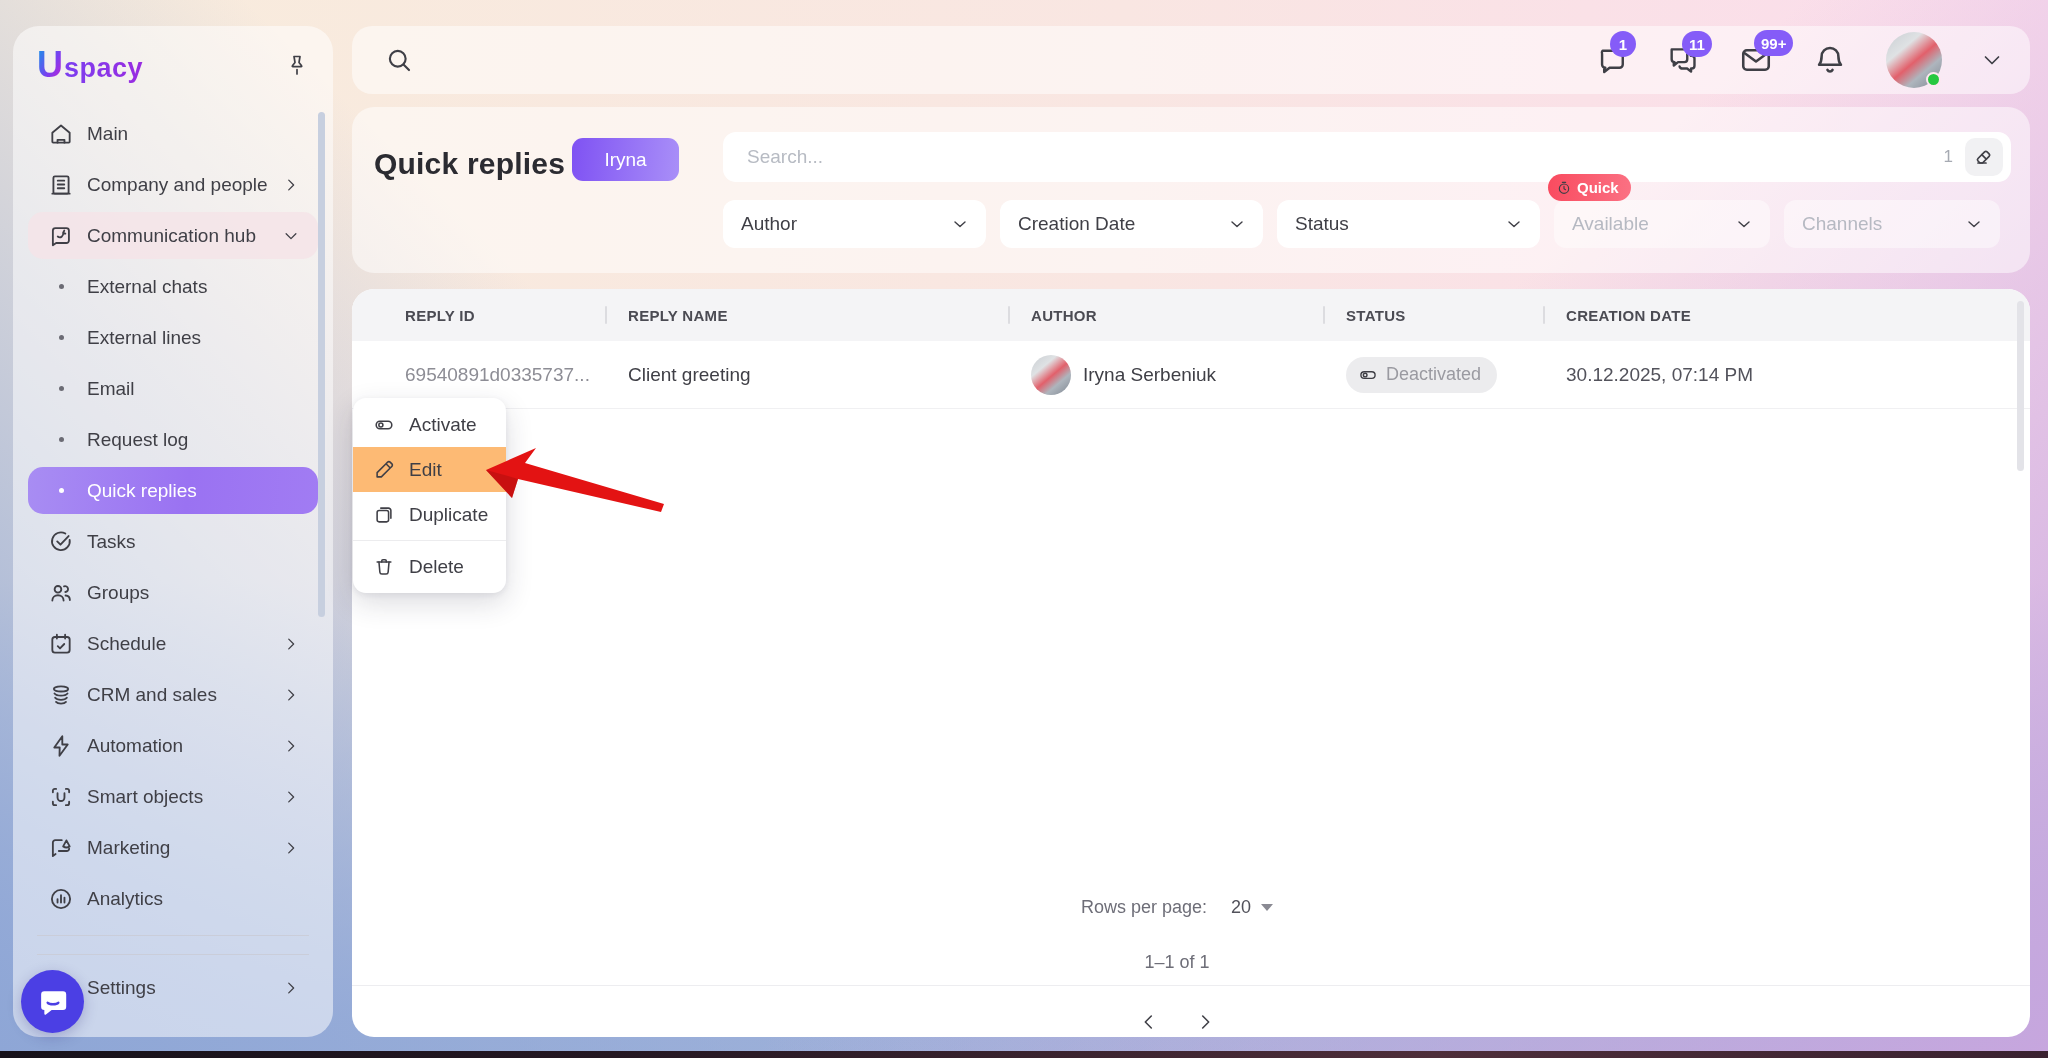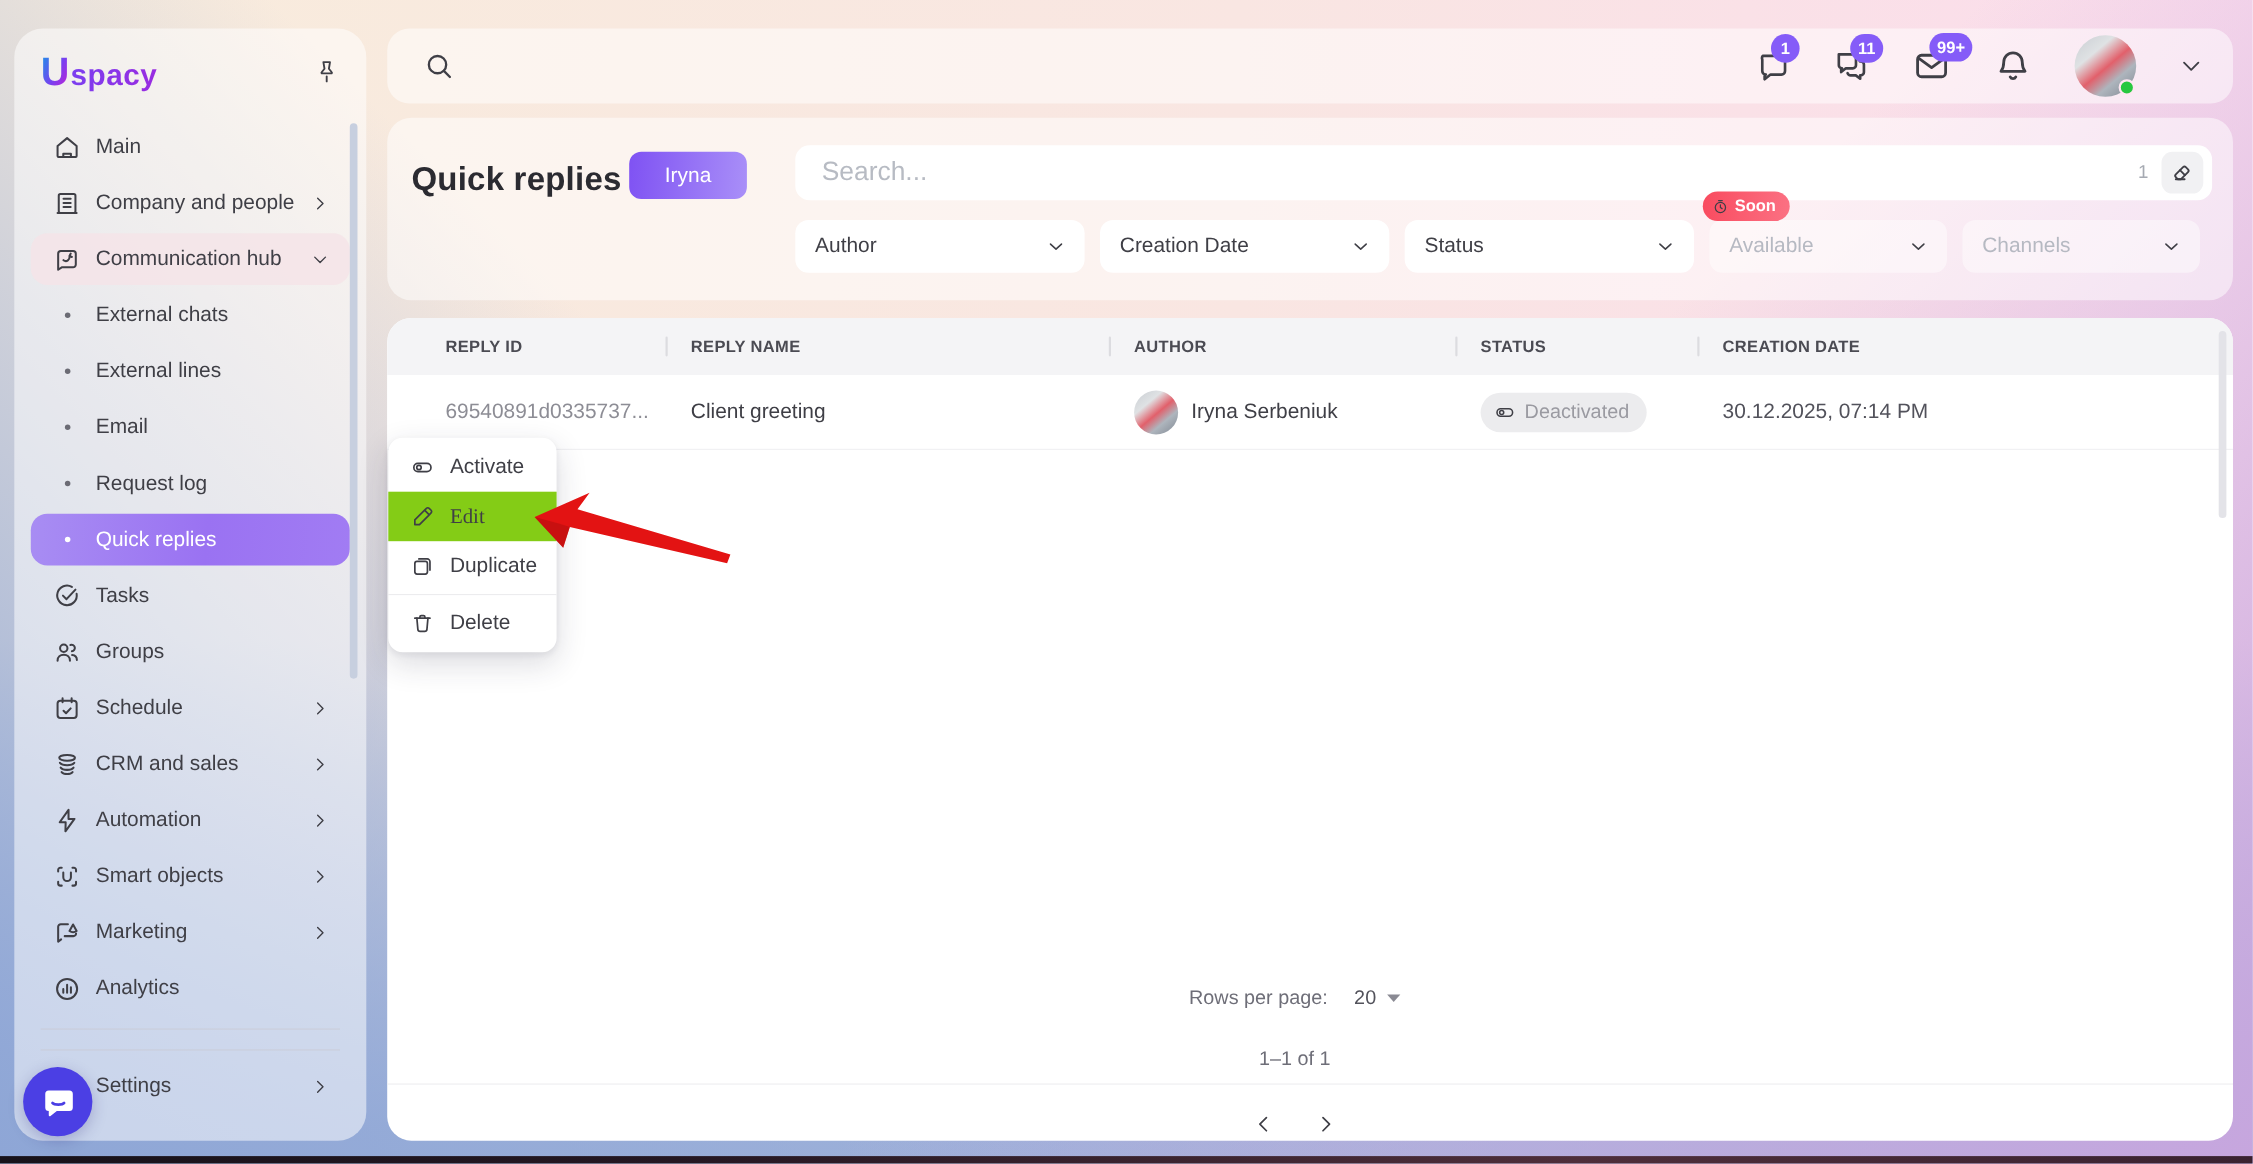--- a/index.html
+++ b/index.html
@@ -62,21 +62,21 @@
 
   
   .header-card { position:absolute; left:352px; top:107px; width:1678px; height:166px;
     background:rgba(255,255,255,.5); border-radius:22px; }
   .page-title { position:absolute; left:22px; top:40px; font-size:30px; font-weight:700; color:#2b2b31; letter-spacing:.2px; }
   .create-btn { position:absolute; left:220px; top:31px; width:107px; height:43px; border:none; border-radius:11px;
     background:linear-gradient(95deg,#7f52f3 0%, #a98ff8 100%); color:#fff; font-size:19px; font-weight:500;
     font-family:inherit; cursor:pointer; }
   .search-box { position:absolute; left:371px; top:25px; width:1288px; height:50px; background:#fff; border-radius:13px;
     display:flex; align-items:center; padding:0 8px 0 24px; }
-  .search-box input { flex:1; border:none; outline:none; background:transparent; font-size:24px; color:#3f3f46;
+  .search-box input { flex:1; border:none; outline:none; background:transparent; font-size:19px; color:#3f3f46;
     font-family:inherit; }
   .search-box input::placeholder { color:#b7bbc3; }
   .search-count { font-size:17px; color:#a6aab2; margin-right:12px; }
   .eraser-btn { width:38px; height:38px; border:none; border-radius:10px; background:#f1f1f3; display:flex;
     align-items:center; justify-content:center; cursor:pointer; }
   .filters { position:absolute; left:371px; top:93px; height:48px; display:flex; gap:14px; }
   .filter { position:relative; height:48px; background:#fff; border-radius:12px; display:flex; align-items:center;
     padding:0 16px 0 18px; font-size:19px; color:#3f3f46; cursor:pointer; }
   .filter .fchev { margin-left:auto; }
   .filter.w-lg { width:263px; }
@@ -108,21 +108,21 @@
   .caret-down { width:0; height:0; border-left:6px solid transparent; border-right:6px solid transparent;
     border-top:7px solid #8a8a93; }
   .pg-btn { background:none; border:none; cursor:pointer; display:flex; padding:4px; }
   .tc-scroll { position:absolute; right:6px; top:12px; width:7px; height:170px; border-radius:4px; background:#e3e3e8; }
 
   
   .ctx-menu { position:absolute; left:353px; top:398px; width:153px; background:#fff; border-radius:13px;
     box-shadow:0 10px 28px rgba(40,40,60,.16), 0 2px 6px rgba(40,40,60,.08); padding:4px 0; z-index:20; }
   .ctx-item { height:45px; display:flex; align-items:center; gap:14px; padding:0 16px 0 20px; font-size:19px;
     color:#3f3f46; cursor:pointer; }
-  .ctx-item.hover { background:#84cc16;font-family:Liberation Serif, serif; }
+  .ctx-item.hover { background:#fdba74; }
   .ctx-divider { height:1px; background:#ececee; margin:3px 0; }
 
   
   .red-arrow { position:absolute; left:468px; top:446px; z-index:30; pointer-events:none; }
 
   
   .chat-widget { position:absolute; left:21px; top:970px; width:63px; height:63px; border-radius:50%;
     background:#4b3fe4; display:flex; align-items:center; justify-content:center; z-index:40; cursor:pointer;
     box-shadow:0 4px 14px rgba(40,30,120,.25); }
 </style>
@@ -438,21 +438,21 @@
             </svg>
         </span>
       </div>
       <div class="filter w-sm disabled">
         <span class="soon-badge">
           <svg class="ico" width="16" height="16" viewBox="0 0 24 24" stroke="#fff" stroke-width="2">
               <circle cx="12" cy="13" r="7"></circle>
               <path d="M12 9.5 V13 l2.3 1.5"></path>
               <path d="M9.5 3.5 h5"></path>
             </svg>
-          <span>Soon</span>
+          <span>Quick</span>
         </span>
         <span>Available</span>
         <span class="fchev">
           <svg class="ico" width="20" height="20" viewBox="0 0 24 24" stroke="#c6c9d1" stroke-width="2">
               <path d="M6 9.5 L12 15 L18 9.5"></path>
             </svg>
         </span>
       </div>
       <div class="filter w-sm disabled">
         <span>Channels</span>

